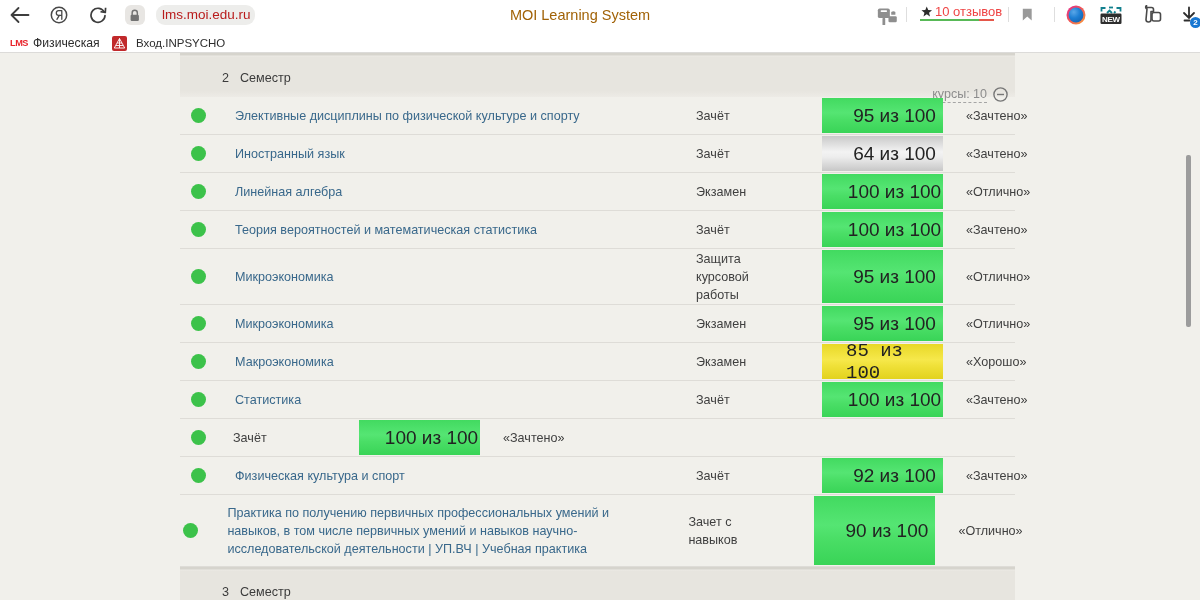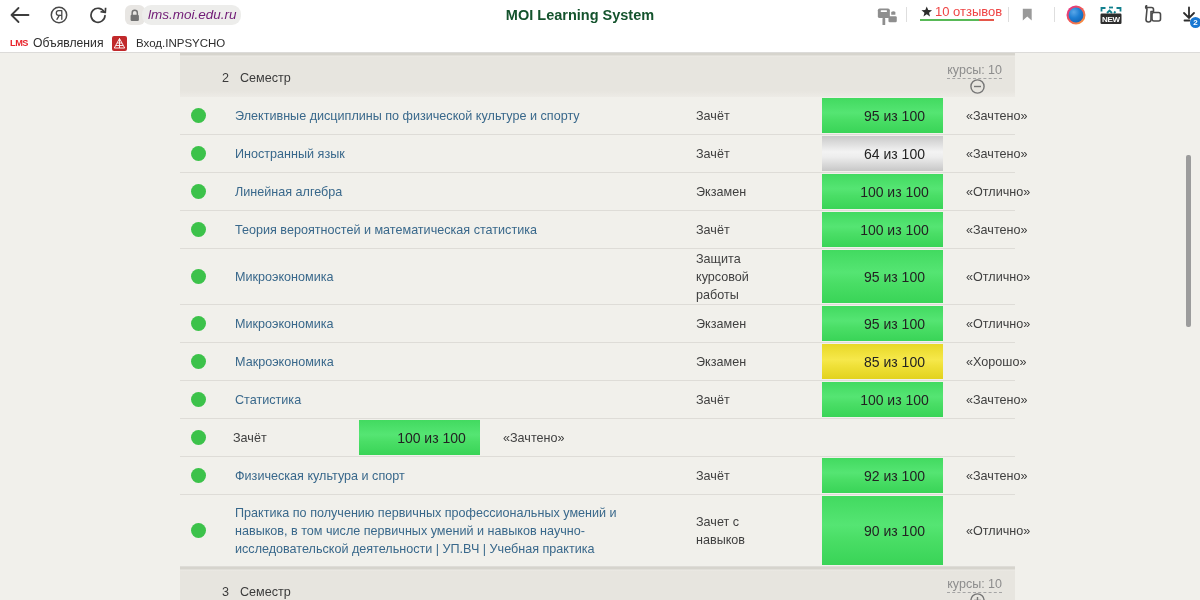--- a/index.html
+++ b/index.html
@@ -2,47 +2,47 @@
 <html lang="ru"><head>
 <meta charset="utf-8">
 <style>
   * { margin:0; padding:0; box-sizing:border-box; }
   html,body { width:1200px; height:600px; overflow:hidden; }
   body { font-family:"Liberation Sans", sans-serif; background:#fff; position:relative; }
   .chrome { position:absolute; left:0; top:0; width:1200px; height:53px; background:#fff; border-bottom:1px solid #dcdbd9; }
   .icon { position:absolute; }
   
   .lockbox { position:absolute; left:124.5px; top:5px; width:20.5px; height:20px; border-radius:6px; background:#e8e6e3; }
-  .urlpill { position:absolute; left:142px; top:5px; width:99px; height:20px; border-radius:9px; background:#ededeb;
-             color:#701a75; font-size:13.5px; line-height:20px; padding-left:6px;font-style:italic; }
-  .title { position:absolute; left:580px; top:7px; transform:translateX(-50%); font-size:14.5px; color:#14532d;font-weight:bold; }
+  .urlpill { position:absolute; left:156px; top:5px; width:99px; height:20px; border-radius:9px; background:#ededeb;
+             color:#b91c1c; font-size:13.5px; line-height:20px; padding-left:6px; }
+  .title { position:absolute; left:580px; top:7px; transform:translateX(-50%); font-size:14.5px; color:#a16207; }
   
   .bm-lms { position:absolute; left:10px; top:38px; color:#e8242b; font-weight:700; font-size:10px; letter-spacing:-0.5px; transform:scale(0.92,0.85); transform-origin:left top; }
   .bm-text1 { position:absolute; left:33px; top:36px; font-size:12.2px; color:#2d2d2d; }
   .bm-text2 { position:absolute; left:136px; top:36.5px; font-size:11.5px; color:#2d2d2d; }
   
   .page { position:absolute; left:0; top:53px; width:1200px; height:547px; background:#f1f0eb; }
   .grades { position:absolute; left:180px; top:0; width:835px; }
   .sem { height:44px; background:linear-gradient(180deg,#d6d4cd 0,#d6d4cd 2px,#eceae5 3px,#e7e5df 4px,#e7e5df 86%,#edebe6 100%);
          display:flex; align-items:center; font-size:12.6px; color:#3b3b3b; position:relative; padding-top:5px; }
   .sem .num { margin-left:42px; }
   .sem .nm { margin-left:11px; }
-  .sem .right { position:absolute; right:7px; top:10px; height:calc(100% - 5px); display:flex; align-items:center;flex-direction:column; }
+  .sem .right { position:absolute; right:7px; top:22px; height:calc(100% - 5px); display:flex; align-items:center; }
   .kursy { color:#8d8d8d; font-size:12.5px; border-bottom:1px dashed #a5a5a5; padding-bottom:1px; margin-right:6px; }
   .row { display:flex; align-items:center; border-bottom:1px solid #dedcd7; position:relative;gap:16px; }
-  .h38 { height:38px; } .h56 { height:56px; } .h72 { height:72px; }
+  .h38 { height:38px; } .h56 { height:56px; } .h72 { height:72px;justify-content:center; }
   .dot { flex:0 0 37px; display:flex; justify-content:center; }
   .dot i { width:15px; height:15px; border-radius:50%; background:#3cc24a; }
   .name { flex:0 0 447px; padding-left:2px; padding-right:8px; color:#39688b; font-size:12.6px; line-height:18px; }
   .type { flex:0 0 110px; padding-right:18px; color:#3f3f3f; font-size:12.6px; line-height:18px; }
   .score { flex:0 0 121px; align-self:stretch; margin:1px 0; display:flex; align-items:center; justify-content:center;
-           font-size:14px; font-weight:400; color:#222;padding-left:24px; }
+           font-size:19px; font-weight:400; color:#222;padding-left:24px; }
   .g { background:linear-gradient(180deg,#42da60 0,#55e573 42%,#4ade66 62%,#39d457 100%); }
   .s { background:linear-gradient(180deg,#c9c9c9 0,#f3f3f3 45%,#ededed 60%,#c7c7c7 100%); }
-  .y { background:linear-gradient(180deg,#e8d826 0,#f6e84b 45%,#f0e139 62%,#e2d21d 100%); }
+  .y { background:linear-gradient(180deg,#e8d826 0,#f6e84b 45%,#f0e139 62%,#e2d21d 100%);font-family:Liberation Mono, monospace; }
   .grade { flex:1; padding-left:7px; color:#3f3f3f; font-size:12.6px; }
   .thumb { position:absolute; left:1186px; top:102px; width:5px; height:172px; background:#9c9c9c; border-radius:2px; }
 </style>
 </head>
 <body>
 <div class="chrome">
   <svg class="icon" style="left:8px;top:5px" width="24" height="20" viewBox="0 0 24 20">
     <path d="M3.5 10 H20.5 M3.5 10 L10.5 3 M3.5 10 L10.5 17" stroke="#3d3d3d" stroke-width="1.8" fill="none" stroke-linecap="round"></path>
   </svg>
   <svg class="icon" style="left:50px;top:6px" width="18" height="18" viewBox="0 0 18 18">
@@ -116,21 +116,21 @@
       <rect x="11" y="7.5" width="8.5" height="8.5" rx="2"></rect>
     </g>
   </svg>
 
   <svg class="icon" style="left:1180px;top:6px" width="20" height="18" viewBox="0 0 20 18">
     <path d="M9 1.5 V11.5 M4 7 L9 12 L14 7 M4.5 14.5 H9.5" stroke="#2e2e2e" stroke-width="1.8" fill="none" stroke-linecap="round"></path>
   </svg>
   <div class="icon" style="left:1190px;top:16.5px;width:11px;height:11px;border-radius:50%;background:#1877d2;color:#fff;font-size:8px;font-weight:700;text-align:center;line-height:11px">2</div>
 
   <div class="bm-lms">LMS</div>
-  <div class="bm-text1">Объявления</div>
+  <div class="bm-text1">Физическая</div>
   <svg class="icon" style="left:112px;top:35.5px" width="15" height="15" viewBox="0 0 15 15">
     <rect width="15" height="15" rx="2" fill="#c1292b"></rect>
     <g stroke="#fff" stroke-width="0.9" fill="none">
       <path d="M7.5 2.5 L12.7 12 H2.3 Z"></path>
       <path d="M5 7 h5 M4 9.5 h7 M7.5 2.5 v9.5"></path>
     </g>
   </svg>
   <div class="bm-text2">Вход.INPSYCHO</div>
 </div>
 

